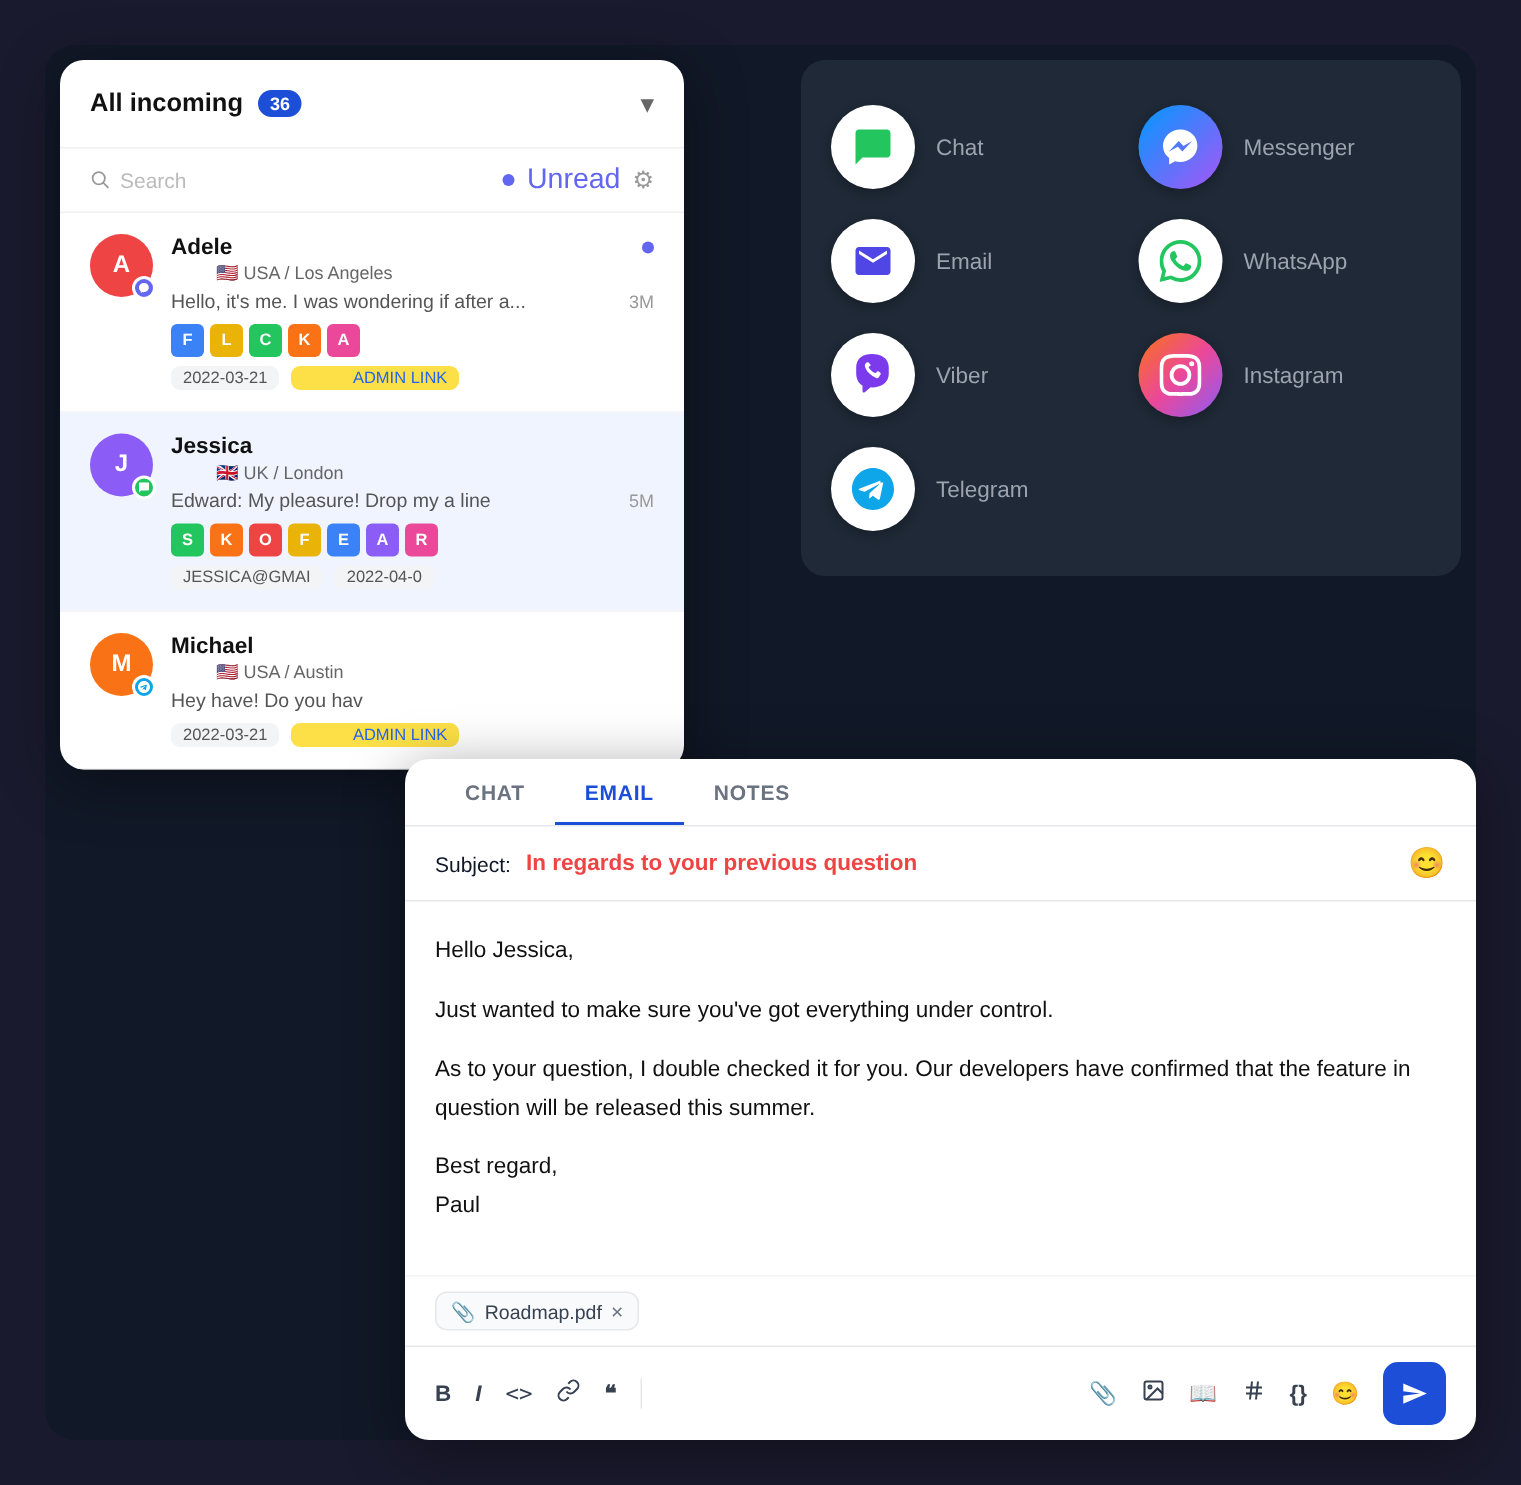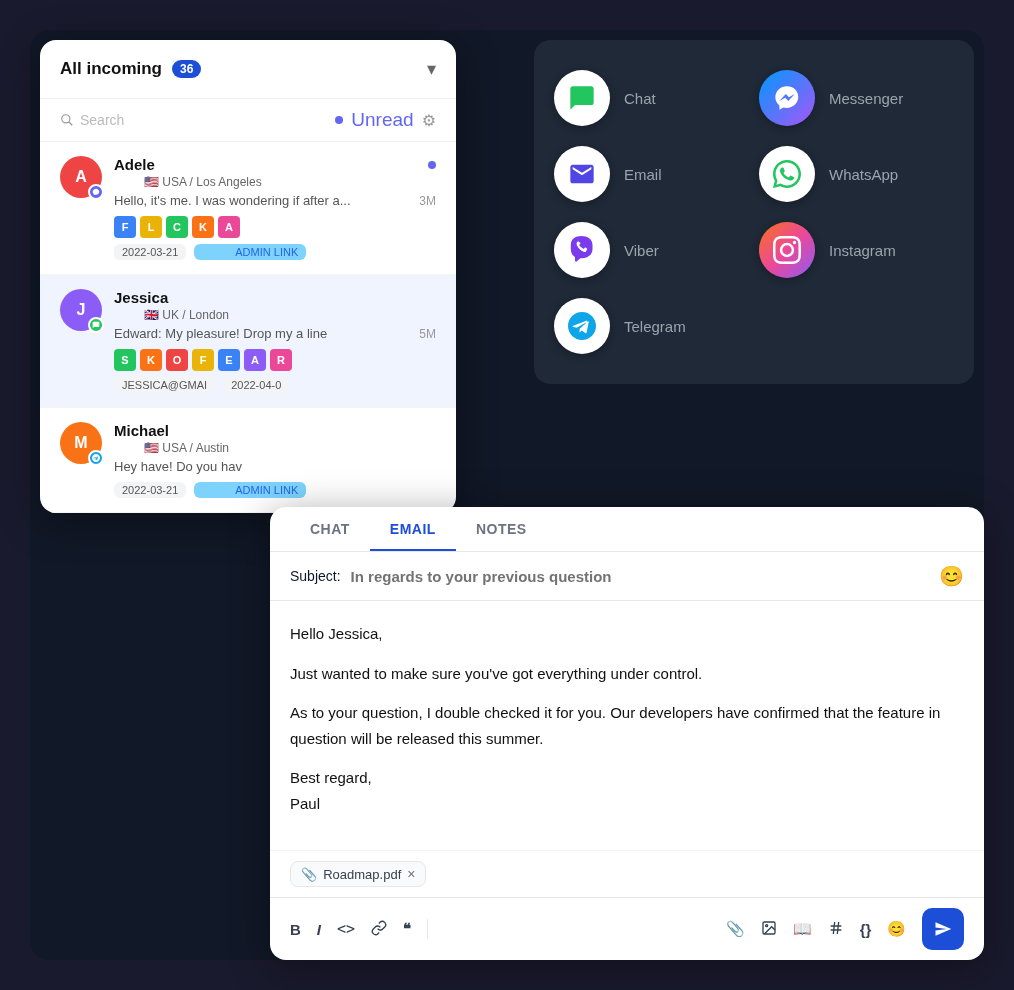--- a/index.html
+++ b/index.html
@@ -218,21 +218,21 @@
     }
 
     .meta-row { display: flex; gap: 8px; flex-wrap: wrap; align-items: center; }
     .meta-pill {
       background: #f3f4f6;
       border-radius: 6px;
       padding: 2px 8px;
       font-size: 11px;
       color: #555;
     }
-    .meta-pill.blue { background: #7dd3fc; color: #2563eb; padding-left: 41px; }
+    .meta-pill.blue { background: #fde047; color: #2563eb; padding-left: 41px; }
 
     
     .compose-panel {
       position: absolute;
       bottom: 30px;
       left: 270px;
       right: 30px;
       background: white;
       border-radius: 16px;
       box-shadow: 0 8px 40px rgba(0,0,0,0.4);
@@ -271,21 +271,21 @@
 
     .compose-subject-row {
       display: flex;
       align-items: center;
       padding: 12px 20px;
       border-bottom: 1px solid #e5e7eb;
       gap: 10px;
     }
 
     .subject-label { color: #0f172a; font-size: 14px; }
-    .subject-value { flex: 1; font-size: 15px; font-weight: 600; color: #737373; }
+    .subject-value { flex: 1; font-size: 15px; font-weight: 600; color: #ef4444; }
 
     .emoji-btn {
       color: #9ca3af;
       font-size: 20px;
       cursor: pointer;
     }
 
     .compose-body {
       padding: 20px;
       font-size: 15px;

